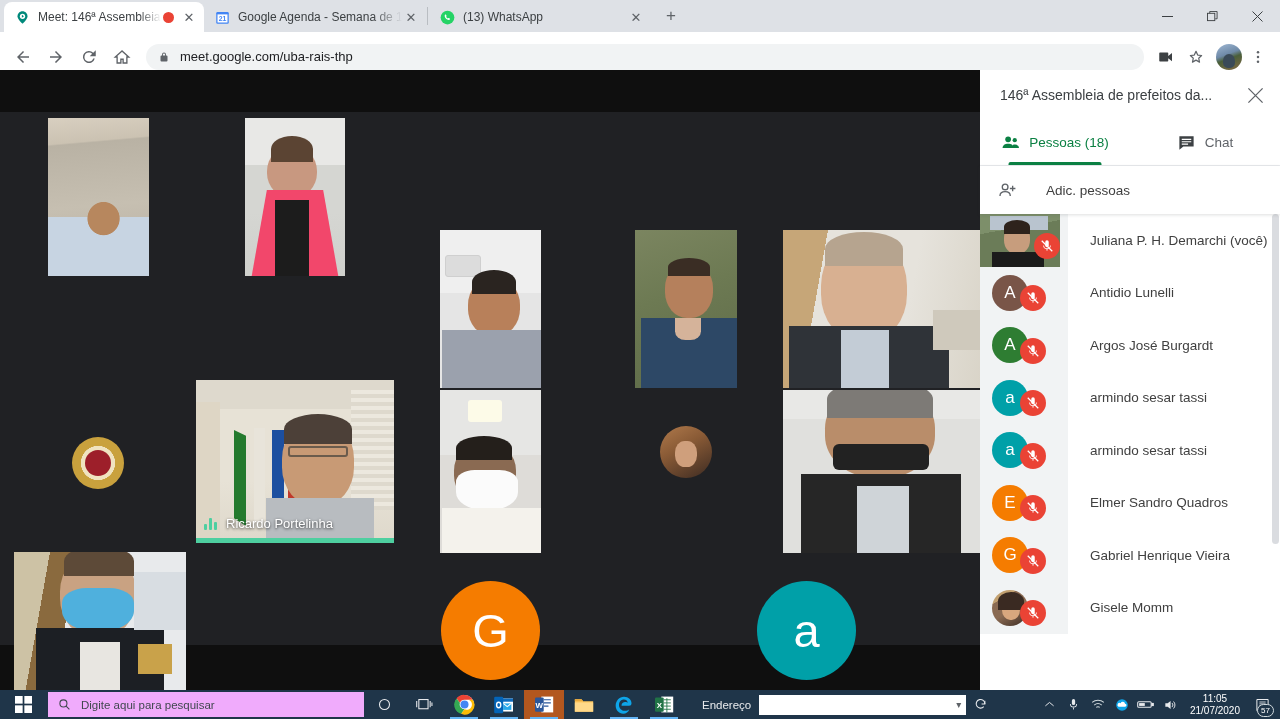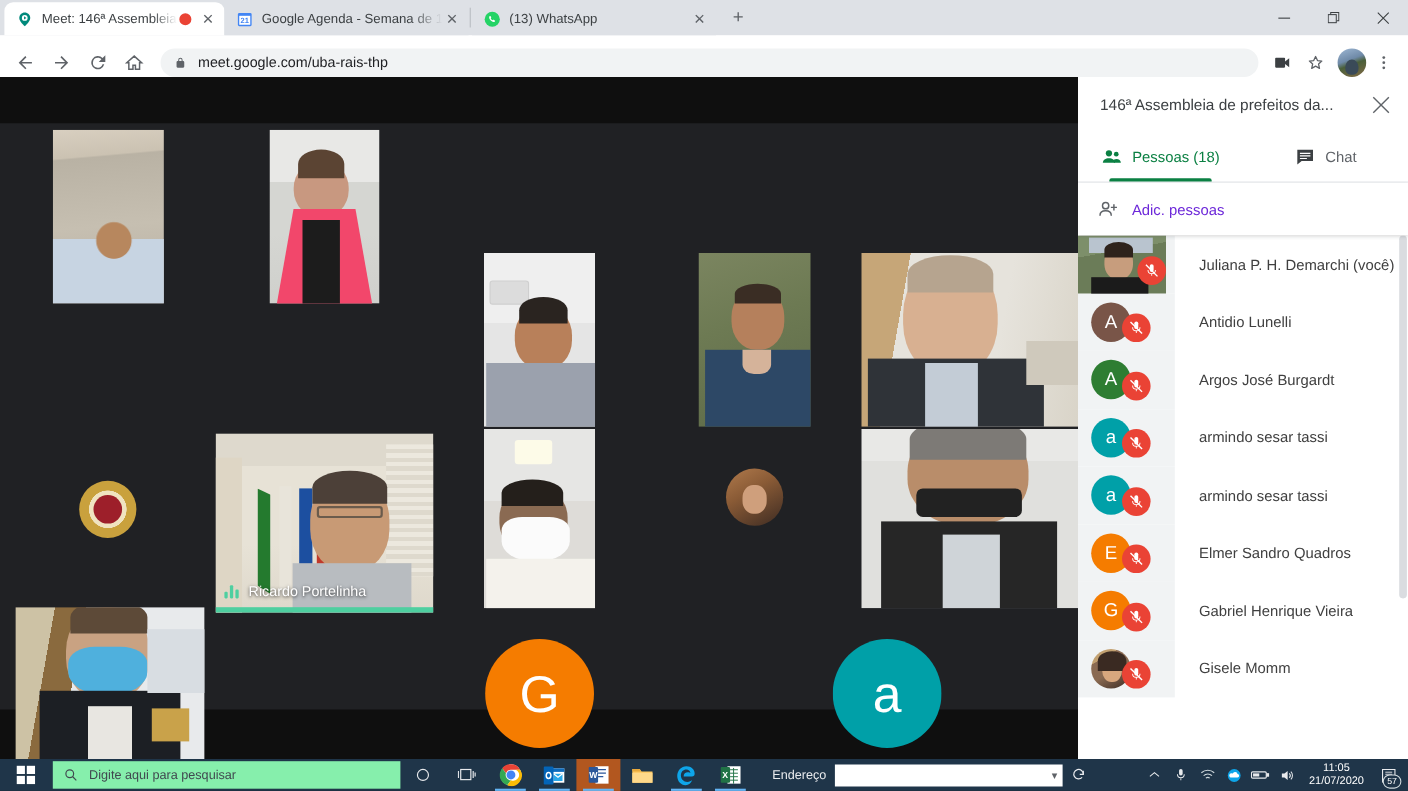--- a/index.html
+++ b/index.html
@@ -230,22 +230,22 @@
     position: absolute; bottom: 0; left: 50%;
     transform: translateX(-50%);
     width: 93px; height: 3px;
     background: #0b8043;
     border-radius: 2px 2px 0 0;
   }
   #add-people-row {
     height: 48px; flex: 0 0 48px;
     display: flex; align-items: center;
     padding: 0 18px;
-    gap: 12px;
-    font-size: 13.5px; color: #6d28d9;
+    gap: 29px;
+    font-size: 13.5px; color: #404040;
     box-shadow: 0 1px 3px rgba(60,64,67,.17);
     z-index: 2;
   }
   #people-list {
     flex: 1 1 auto;
     overflow: hidden;
     position: relative;
     background: #fff;
   }
   .person-row {
@@ -301,21 +301,21 @@
     width: 1280px; height: 29px;
     background: #1f3549;
     display: flex; align-items: center;
   }
   #start-btn {
     width: 46px; height: 29px;
     display: flex; align-items: center; justify-content: center;
   }
   #search-box {
     width: 316px; height: 25px;
-    background: #86efac;
+    background: #f0abfc;
     display: flex; align-items: center;
     padding: 0 10px;
     gap: 10px;
     margin-left: 2px;
   }
   #search-placeholder { font-size: 11.5px; color: #40484f; }
   .tb-icon {
     width: 40px; height: 29px;
     display: flex; align-items: center; justify-content: center;
     position: relative;
@@ -533,21 +533,21 @@
         </div>
 
         <div class="tile empty" style="left:48px; top:278px; width:101px; height:158px;">
           <div style="position:absolute;left:24px;top:47px;width:52px;height:52px;border-radius:50%;
              background:radial-gradient(circle, #f0e3c0 0 46%, #c9a13d 47% 80%, #b8902f 100%);
              display:flex;align-items:center;justify-content:center;">
             <div style="width:26px;height:26px;border-radius:50%;background:#9d1f2a;"></div>
           </div>
         </div>
 
-        <div class="tile speaking" style="left:196px; top:282px; width:198px; height:163px;">
+        <div class="tile speaking" style="left:196px; top:268px; width:198px; height:163px;">
           <div class="vidbg" style="background:linear-gradient(180deg,#ded9cd 0 18%, #e7e2d6 18% 62%, #ded8cb 100%);"></div>
           <div style="position:absolute;left:0;top:22px;width:24px;height:141px;background:#ded6c5;"></div>
           <div style="position:absolute;left:38px;top:50px;width:12px;height:96px;background:#247a2e;clip-path:polygon(0 0,100% 6%,100% 100%,0 92%);"></div>
           <div style="position:absolute;left:58px;top:48px;width:11px;height:100px;background:#e8e4da;"></div>
           <div style="position:absolute;left:76px;top:50px;width:12px;height:96px;background:#1c4fa0;"></div>
           <div style="position:absolute;left:92px;top:50px;width:11px;height:96px;background:#c0392b;"></div>
           <div style="position:absolute;left:155px;top:10px;width:43px;height:120px;
               background:repeating-linear-gradient(180deg,#ece8de 0 4px,#ded9cd 4px 8px);"></div>
           <div style="position:absolute;left:86px;top:40px;width:72px;height:86px;border-radius:45%;background:#c89a75;"></div>
           <div style="position:absolute;left:88px;top:34px;width:68px;height:30px;border-radius:50% 50% 0 0;background:#4c4038;"></div>

